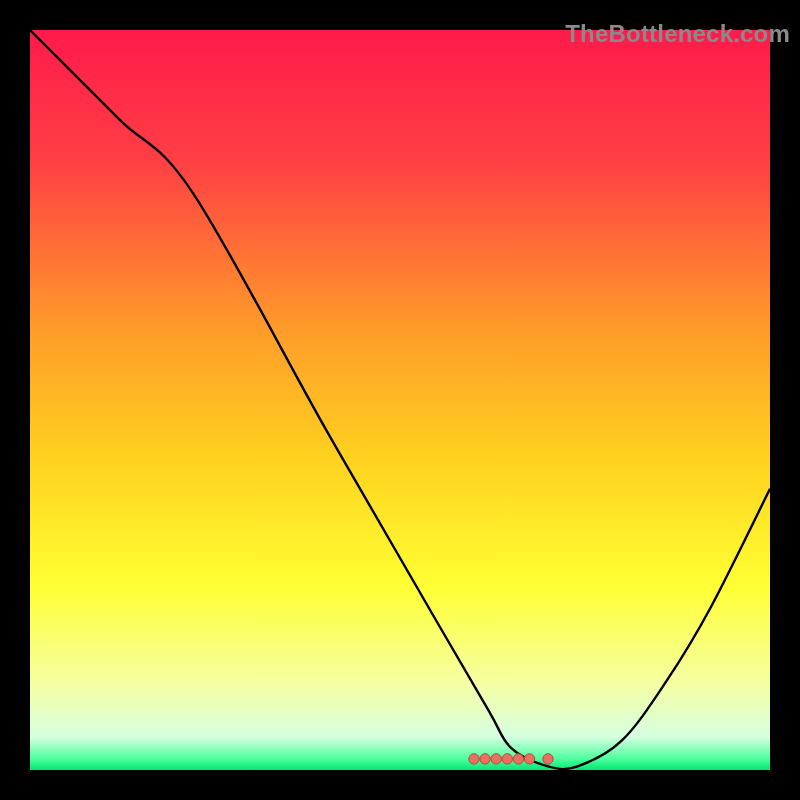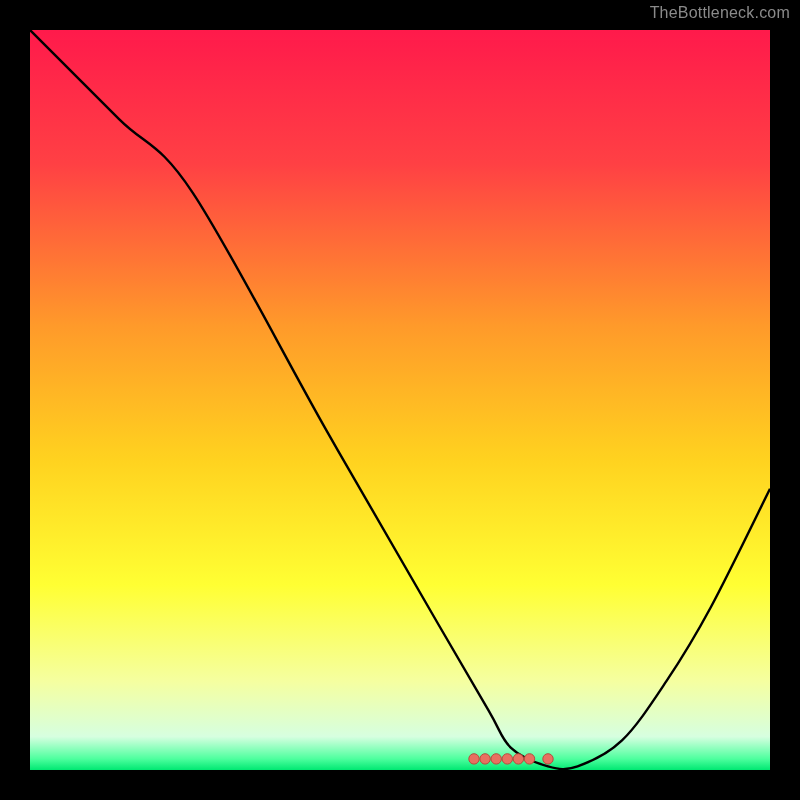--- a/index.html
+++ b/index.html
@@ -12,25 +12,25 @@
     font-family: Arial, Helvetica, sans-serif;
   }
   .frame {
     position: relative;
     width: 800px;
     height: 800px;
     background: #000;
   }
   .watermark {
     position: absolute;
-    top: 4px;
+    top: 20px;
     right: 10px;
     color: #8a8a8a;
-    font-size: 16px;
-    font-weight: 400;
+    font-size: 24px;
+    font-weight: 700;
     letter-spacing: 0.2px;
     z-index: 10;
   }
   .plot {
     position: absolute;
     left: 30px;
     top: 30px;
     width: 740px;
     height: 740px;
   }

